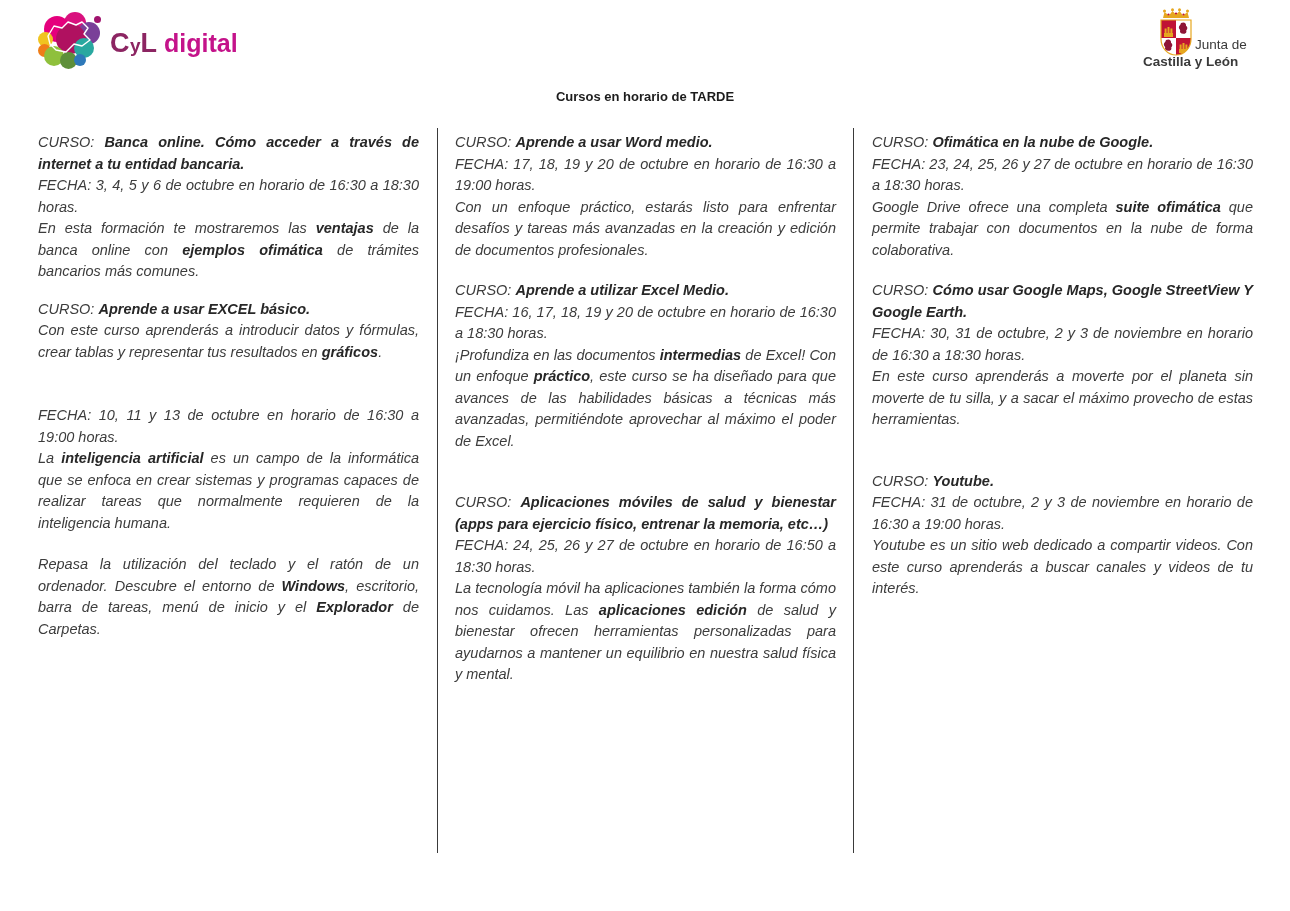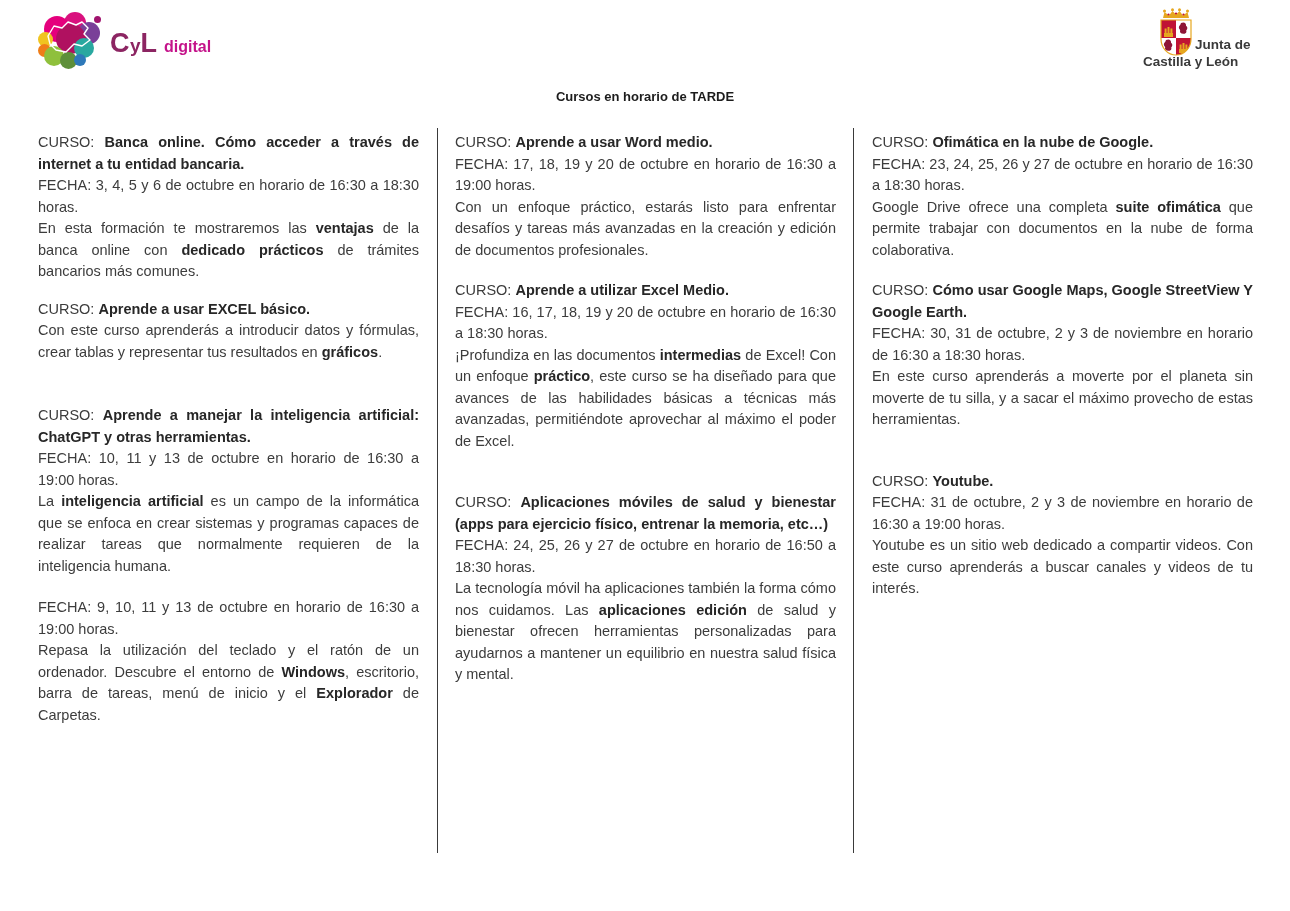--- a/index.html
+++ b/index.html
@@ -15,41 +15,41 @@
   }
 
   
   .cyl-logo { position: absolute; left: 38px; top: 12px; width: 220px; height: 62px; }
   .cyl-blobs { position: absolute; left: 0; top: 0; width: 66px; height: 60px; }
   .blob { position: absolute; border-radius: 50%; }
   .cyl-text { position: absolute; left: 72px; top: 16px; white-space: nowrap; }
   .cyl-c { font-size: 27px; font-weight: 700; color: #8c2562; letter-spacing: 0.5px; }
   .cyl-y { font-size: 19px; font-weight: 700; color: #8c2562; }
   .cyl-l { font-size: 27px; font-weight: 700; color: #8c2562; }
-  .cyl-digital { font-size: 16px; font-weight: 700; color: #c4138a; margin-left: 7px; }
+  .cyl-digital { font-size: 25px; font-weight: 700; color: #c4138a; margin-left: 7px; }
 
   .junta-logo { position: absolute; left: 1143px; top: 8px; width: 112px; height: 66px; }
   .junta-crest { position: absolute; left: 10px; top: 0; }
-  .junta-line1 { position: absolute; left: 52px; top: 29px; font-size: 13.5px; font-weight: 700; color: #3a3a3a; white-space: nowrap; }
+  .junta-line1 { position: absolute; left: 52px; top: 29px; font-size: 13.5px; font-weight: 400; color: #3a3a3a; white-space: nowrap; }
   .junta-line2 { position: absolute; left: 0; top: 46px; width: 112px; text-align: left; font-size: 13.5px; font-weight: 700; color: #3a3a3a; white-space: nowrap; }
 
   
   .doc-title {
     position: absolute; left: 0; top: 89px; width: 100%;
     text-align: center; font-size: 13px; font-weight: 700; color: #1c1c1c;
   }
 
   
   .divider { position: absolute; top: 128px; width: 1px; height: 725px; background: #3a3a3a; }
   .divider-1 { left: 437px; }
   .divider-2 { left: 853px; }
 
   
   .columns { position: absolute; top: 132px; left: 0; width: 100%; }
-  .col { position: absolute; top: 0; width: 381px; }
+  .col { position: absolute; top: 0; width: 381px; font-style: italic; }
   .col-1 { left: 38px; }
   .col-2 { left: 455px; }
   .col-3 { left: 872px; }
 
   .course p {
     margin: 0;
     font-size: 14.5px;
     line-height: 21.5px;
     text-align: justify;
     color: #3c3c3c;
@@ -133,33 +133,31 @@
 
   <div class="divider divider-1"></div>
   <div class="divider divider-2"></div>
 
   <div class="columns">
 
     <div class="col col-1">
       <article class="course">
         <p><span>CURSO:</span> <strong>Banca online. Cómo acceder a través de internet a tu entidad bancaria.</strong></p>
         <p><span>FECHA:</span> <span>3, 4, 5 y 6 de octubre en horario de 16:30 a 18:30 horas.</span></p>
-        <p><span>En esta formación te mostraremos las </span><strong>ventajas</strong><span> de la banca online con </span><strong>dedicado prácticos</strong><span> de trámites bancarios más comunes.</span></p>
+        <p><span>En esta formación te mostraremos las </span><strong>ventajas</strong><span> de la banca online con </span><strong>ejemplos ofimática</strong><span> de trámites bancarios más comunes.</span></p>
       </article>
       <article class="course mt-16">
         <p><span>CURSO:</span> <strong>Aprende a usar EXCEL básico.</strong></p>
         <p><span>Con este curso aprenderás a introducir datos y fórmulas, crear tablas y representar tus resultados en </span><strong>gráficos</strong><span>.</span></p>
       </article>
       <article class="course mt-42">
-        <p><span>CURSO:</span> <strong>Aprende a manejar la inteligencia artificial: ChatGPT y otras herramientas.</strong></p>
         <p><span>FECHA:</span> <span>10, 11 y 13 de octubre en horario de 16:30 a 19:00 horas.</span></p>
         <p><span>La </span><strong>inteligencia artificial</strong><span> es un campo de la informática que se enfoca en crear sistemas y programas capaces de realizar tareas que normalmente requieren de la inteligencia humana.</span></p>
       </article>
       <article class="course mt-20">
-        <p><span>FECHA:</span> <span>9, 10, 11 y 13 de octubre en horario de 16:30 a 19:00 horas.</span></p>
         <p><span>Repasa la utilización del teclado y el ratón de un ordenador. Descubre el entorno de </span><strong>Windows</strong><span>, escritorio, barra de tareas, menú de inicio y el </span><strong>Explorador</strong><span> de Carpetas.</span></p>
       </article>
     </div>
 
     <div class="col col-2">
       <article class="course">
         <p><span>CURSO:</span> <strong>Aprende a usar Word medio.</strong></p>
         <p><span>FECHA:</span> <span>17, 18, 19 y 20 de octubre en horario de 16:30 a 19:00 horas.</span></p>
         <p><span>Con un enfoque práctico, estarás listo para enfrentar desafíos y tareas más avanzadas en la creación y edición de documentos profesionales.</span></p>
       </article>

